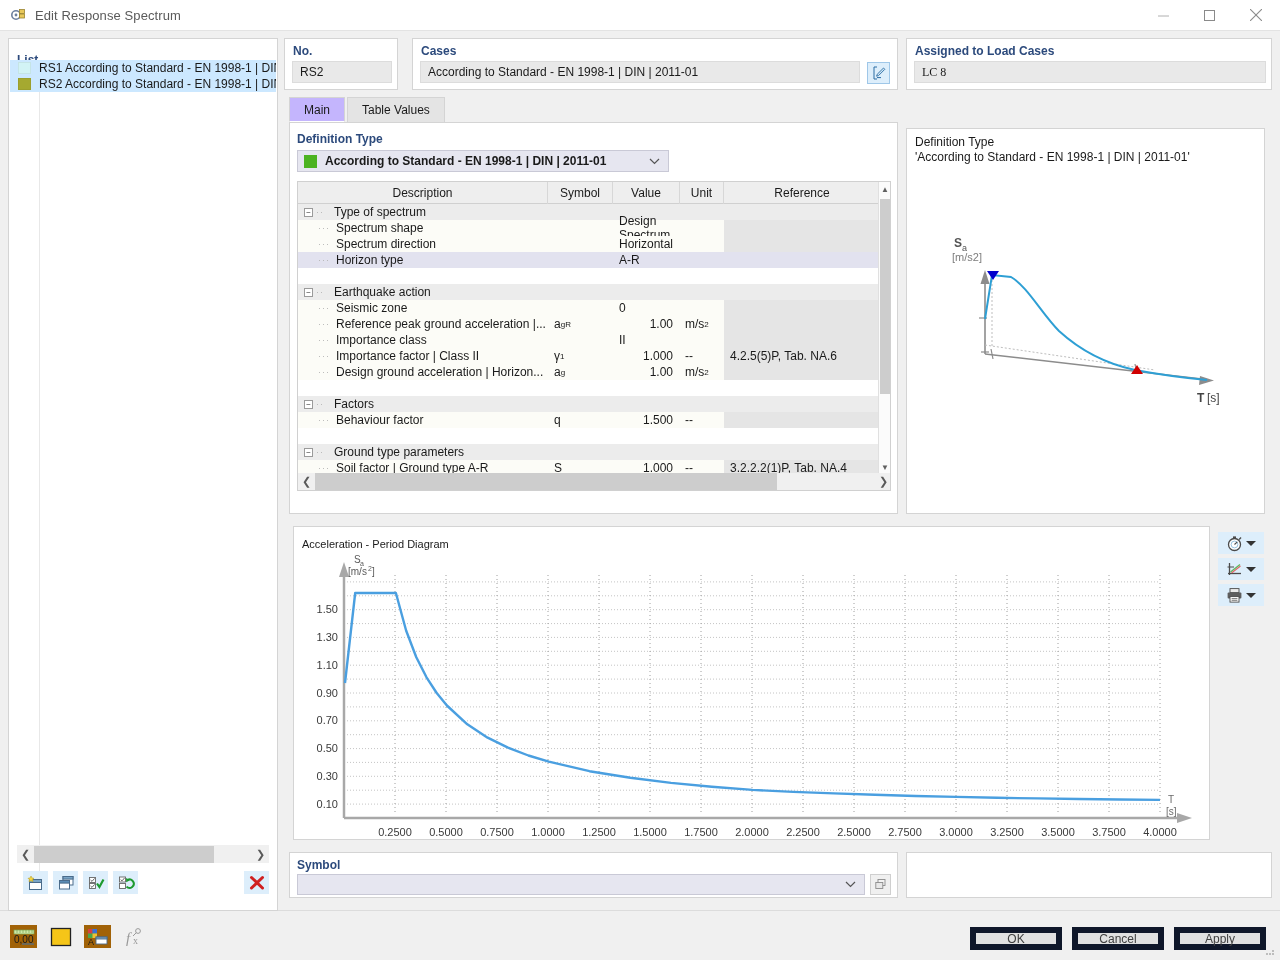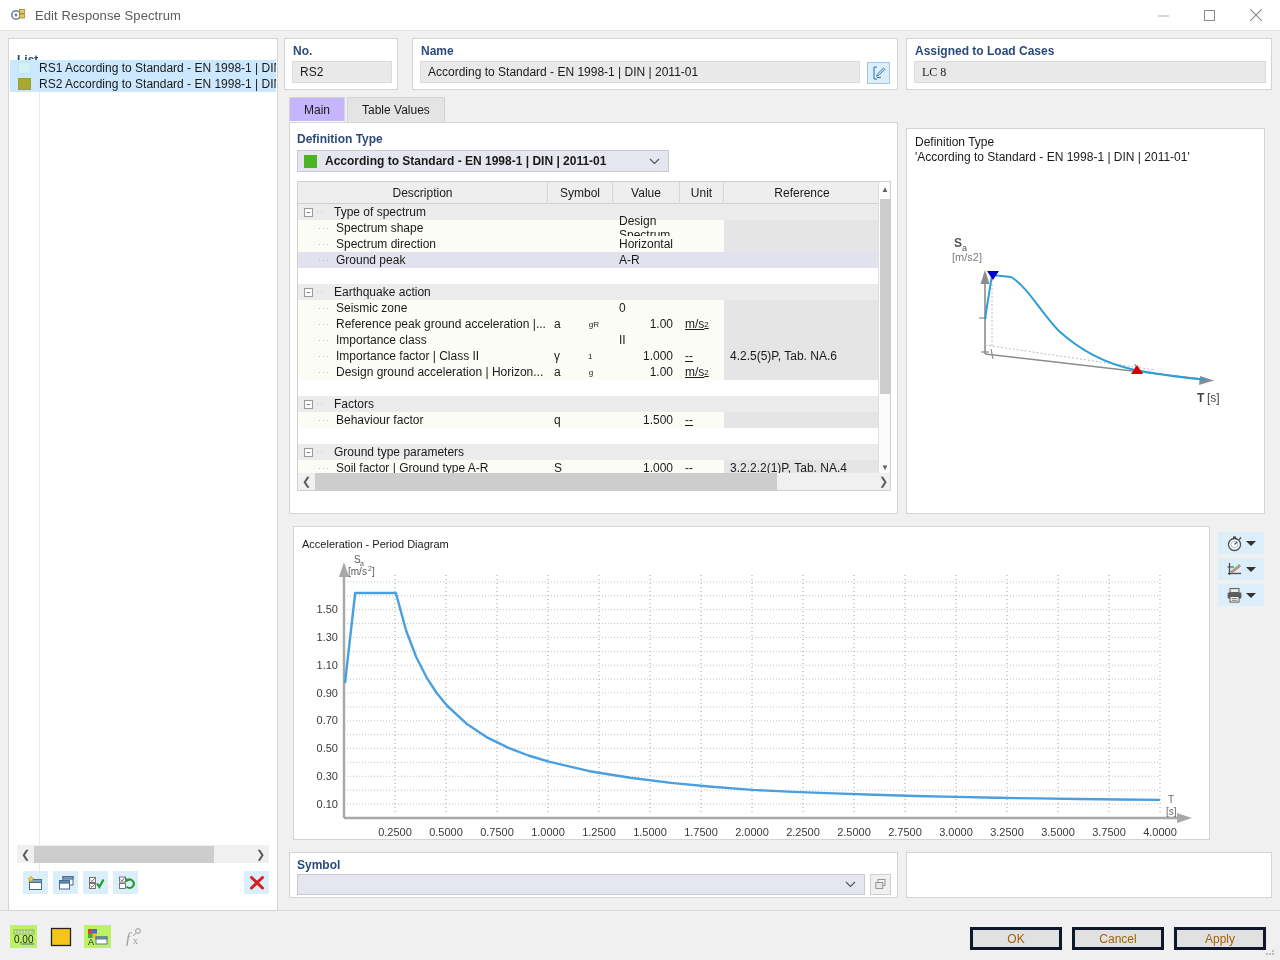--- a/index.html
+++ b/index.html
@@ -121,34 +121,34 @@
   .prows{ position:absolute; left:0; top:22px; width:582px; }
   .prow{ height:16px; display:flex; font-size:12px; }
   .prow.group{ background:#ececec; }
   .prow.sel{ background:#e2e2ef; }
   .prow.blank{ background:#ffffff; }
   .pc{ height:16px; display:flex; align-items:center; }
   .pc.c0{ width:250px; padding-left:6px; }
   .pc.c1{ width:65px; padding-left:6px; background:inherit;}
   .pc.c2{ width:67px; padding-left:6px; }
   .pc.c2.num{ justify-content:flex-end; padding-right:7px; padding-left:0;}
-  .pc.c3{ width:44px; padding-left:5px;text-decoration:underline; }
+  .pc.c3{ width:44px; padding-left:5px; }
   .pc.c4{ width:156px; padding-left:6px; }
   .prow.data .pc.c0,.prow.data .pc.c1,.prow.data .pc.c2,.prow.data .pc.c3{ background:#fcfcf7; }
   .prow.data.sel .pc.c0,.prow.data.sel .pc.c1,.prow.data.sel .pc.c2,.prow.data.sel .pc.c3{ background:#e2e2ef; }
   .prow.data .pc.c4{ background:#e5e5e5; }
   .prow.data.sel .pc.c4{ background:#e2e2ef; }
   .exp-box{
     width:9px; height:9px; border:1px solid #9a9a9a; background:#fff;
     display:inline-flex; align-items:center; justify-content:center;
     font-size:8px; line-height:7px; color:#333; margin-right:3px; flex:none;
   }
   .dots{ display:inline-block; width:18px; color:#b4b4b4; letter-spacing:1px; font-size:9px; }
   .indent{ display:inline-block; width:14px; }
-  sub{ font-size:8px; vertical-align:-2px;margin-left:28px;}
+  sub{ font-size:8px; vertical-align:-2px;}
   sup{ font-size:8px; vertical-align:3px;}
 
   .pt-vscroll{
     position:absolute; right:0; top:0; width:12px; height:292px; background:#fbfbfb; border-left:1px solid #e0e0e0;
   }
   .pt-vs-arrow{ width:12px; height:14px; display:flex; align-items:center; justify-content:center; font-size:8px; color:#606060;}
   .pt-vs-thumb{ position:absolute; left:1px; top:17px; width:10px; height:195px; background:#cdcdcd; }
 
   .pt-hscroll{
     position:absolute; left:0; bottom:0; width:594px; height:17px; background:#f0f0f0; display:flex; align-items:center;
@@ -192,26 +192,26 @@
     background:#f0f0f0; border:1px solid #cfcfcf; display:flex; align-items:center; justify-content:center;
   }
   .rightblank{
     position:absolute; left:906px; top:852px; width:366px; height:46px;
     background:#ffffff; border:1px solid #d4d4d4;
   }
 
   
   .footer-tools{ position:absolute; left:10px; top:925px; display:flex; align-items:center; gap:10px;}
   .ft-btn{ width:27px; height:23px; display:flex; align-items:center; justify-content:center;}
-  .ft-btn.hl{ background:#bef264; }
+  .ft-btn.hl{ background:#a16207; }
 
   .dlgbtns{ position:absolute; right:14px; top:927px; display:flex; gap:10px;}
   .dbtn{
-    width:92px; height:23px; background:#e1e1e1; border:3px solid #0f172a;
-    display:flex; align-items:center; justify-content:center; font-size:12px; color:#a16207;
+    width:92px; height:23px; background:#e1e1e1; border:6px solid #0f172a;
+    display:flex; align-items:center; justify-content:center; font-size:12px; color:#404040;
   }
   .resizegrip{ position:absolute; right:4px; bottom:3px; width:12px; height:12px; }
 </style>
 </head>
 <body>
 
 <div class="titlebar">
   <span class="titlebar-icon">
     <svg width="18" height="18" viewBox="0 0 18 18">
       <circle cx="7" cy="9" r="4.2" fill="none" stroke="#6b7f9e" stroke-width="1.6"></circle>
@@ -311,21 +311,21 @@
     </span>
   </div>
 </div>
 
 <div class="fieldbox" id="nobox">
   <span class="grp-label fb-label">No.</span>
   <span class="fb-input" style="top:22px;width:100px;">RS2</span>
 </div>
 
 <div class="fieldbox" id="namebox">
-  <span class="grp-label fb-label">Name</span>
+  <span class="grp-label fb-label">Cases</span>
   <span class="fb-input" style="top:22px;width:440px;">According to Standard - EN 1998-1 | DIN | 2011-01</span>
   <span class="namebtn">
     <svg width="14" height="14" viewBox="0 0 14 14">
       <path d="M2 1 L5 1 M2 1 L2 13 M2 13 L5 13" fill="none" stroke="#2b6ca3" stroke-width="1"></path>
       <path d="M11.5 2 L12.8 3.3 L6.5 9.6 L4.6 10.2 L5.2 8.3 Z" fill="#cfe7f7" stroke="#2b6ca3" stroke-width=".9"></path>
       <path d="M5 11.6 L9 11.6" stroke="#2b6ca3" stroke-width="1"></path>
     </svg>
   </span>
 </div>
 
@@ -388,21 +388,21 @@
           </span>
         <span class="pc c1"></span>
         <span class="pc c2">Horizontal</span>
         <span class="pc c3"></span>
         <span class="pc c4"></span>
       </div>
       <div class="prow data sel">
         <span class="pc c0">
             <span class="indent"></span>
             <span class="dots">···</span>
-            <span>Ground peak</span>
+            <span>Horizon type</span>
           </span>
         <span class="pc c1"></span>
         <span class="pc c2">A-R</span>
         <span class="pc c3"></span>
         <span class="pc c4"></span>
       </div>
       <div class="prow blank">
           <span class="pc c0"></span>
         </div>
 

